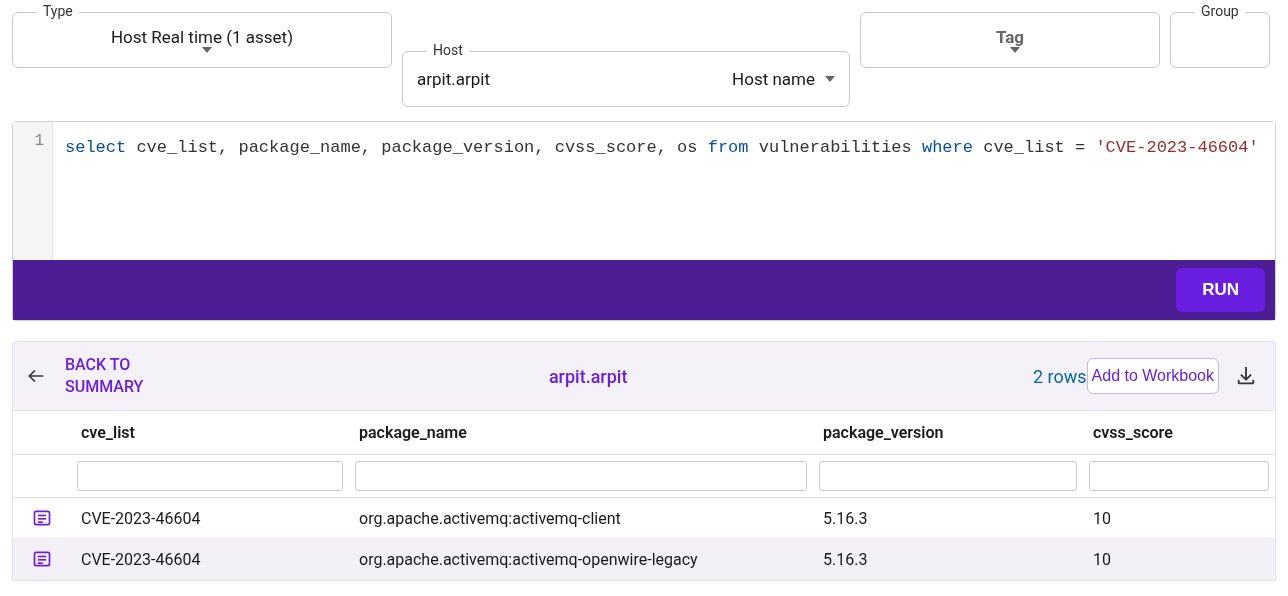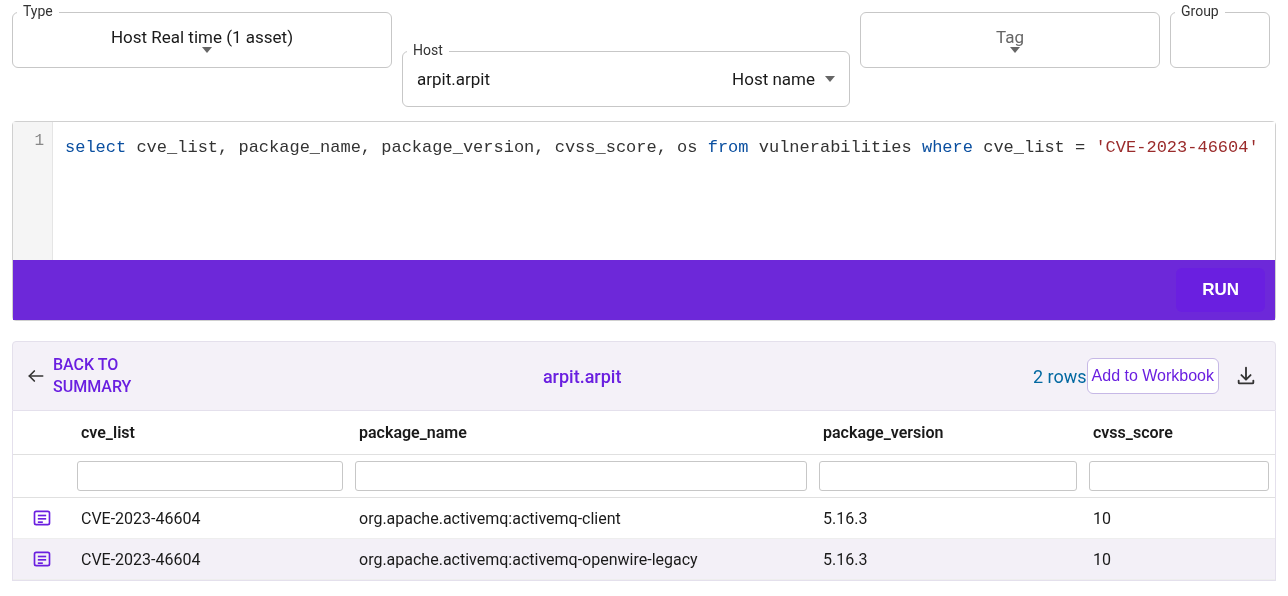--- a/index.html
+++ b/index.html
@@ -24,21 +24,21 @@
     border: 1px solid #c7c7c7;
     border-radius: 6px;
     padding: 0;
     display: flex;
     align-items: center;
     height: 56px;
   }
   .fieldset-box .legend {
     position: absolute;
     top: -10px;
-    left: 4px;
+    left: 24px;
     background: #fff;
     padding: 0 6px;
     font-size: 14px;
     color: #333;
     font-weight: 400;
   }
   .select-like {
     display: flex;
     align-items: center;
     justify-content: space-between;
@@ -53,21 +53,21 @@
     height: 0;
     border-left: 5px solid transparent;
     border-right: 5px solid transparent;
     border-top: 6px solid #666;
     margin-left: 10px;
   }
   .type-box { width: 380px; }
   .host-box { width: 448px; display:flex;margin-top:39px; }
   .host-text-box { flex:1; display:flex; align-items:center; padding-left:14px; font-size:17px; }
   .host-sub-select { border-left: none; display:flex; align-items:center; padding:0 14px; cursor:pointer; font-size:17px; }
-  .tag-box { width: 300px; }
+  .tag-box { width: 300px; font-weight: bold; }
   .tag-box .select-like span.placeholder { color:#666; }
   .group-box { width: 100px; }
 
   
   .editor-wrap {
     margin: 14px 12px 0 12px;
     border: 1px solid #d0d0d0;
     border-radius: 4px;
     background: #fafafa;
     height: 200px;
@@ -100,21 +100,21 @@
     white-space: pre-wrap;
     word-break: break-word;
   }
   .kw  { color: #0a4fa0; }
   .ident { color: #333; }
   .str { color: #9a2b2b; }
   .editor-footer {
     display: flex;
     justify-content: flex-end;
     padding: 8px 10px;
-    background: #6d28d9;
+    background: #4c1d95;
   }
   .run-btn {
     background: #6a1fe0;
     color: #fff;
     border: none;
     border-radius: 6px;
     padding: 12px 26px;
     font-size: 17px;
     font-weight: 600;
     cursor: pointer;
@@ -127,21 +127,21 @@
     border: 1px solid #e4e0ec;
     border-radius: 4px 4px 0 0;
     display: flex;
     align-items: center;
     height: 70px;
     padding: 0 12px;
   }
   .back-wrap {
     display: flex;
     align-items: center;
-    gap: 6px;
+    gap: 18px;
     cursor: pointer;
   }
   .arrow-left {
     width: 22px; height: 22px;
     display:flex; align-items:center; justify-content:center;
     color:#333;
   }
   .arrow-left svg { width:20px; height:20px; stroke:#333; }
   .back-text {
     color: #6a1fe0;

